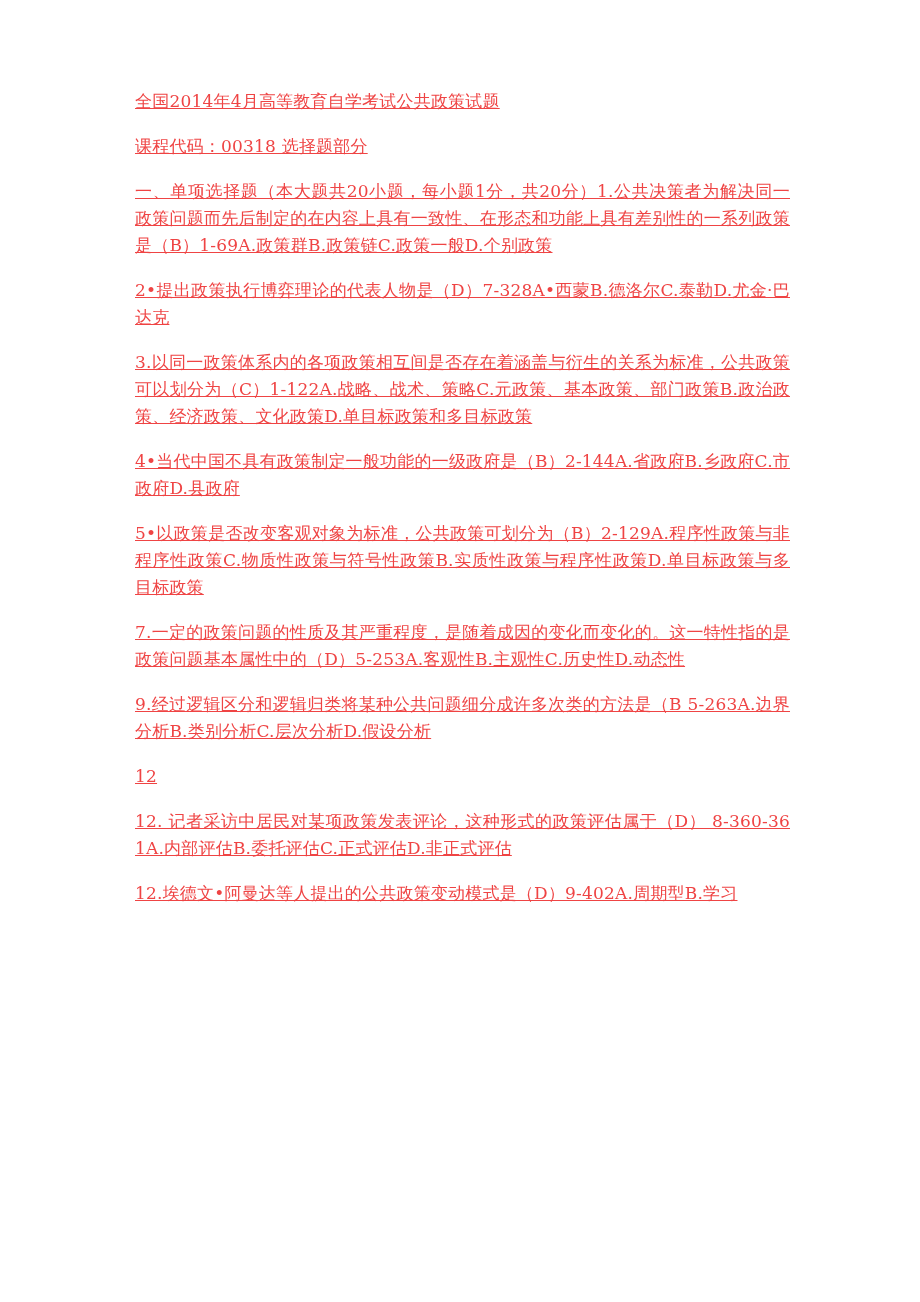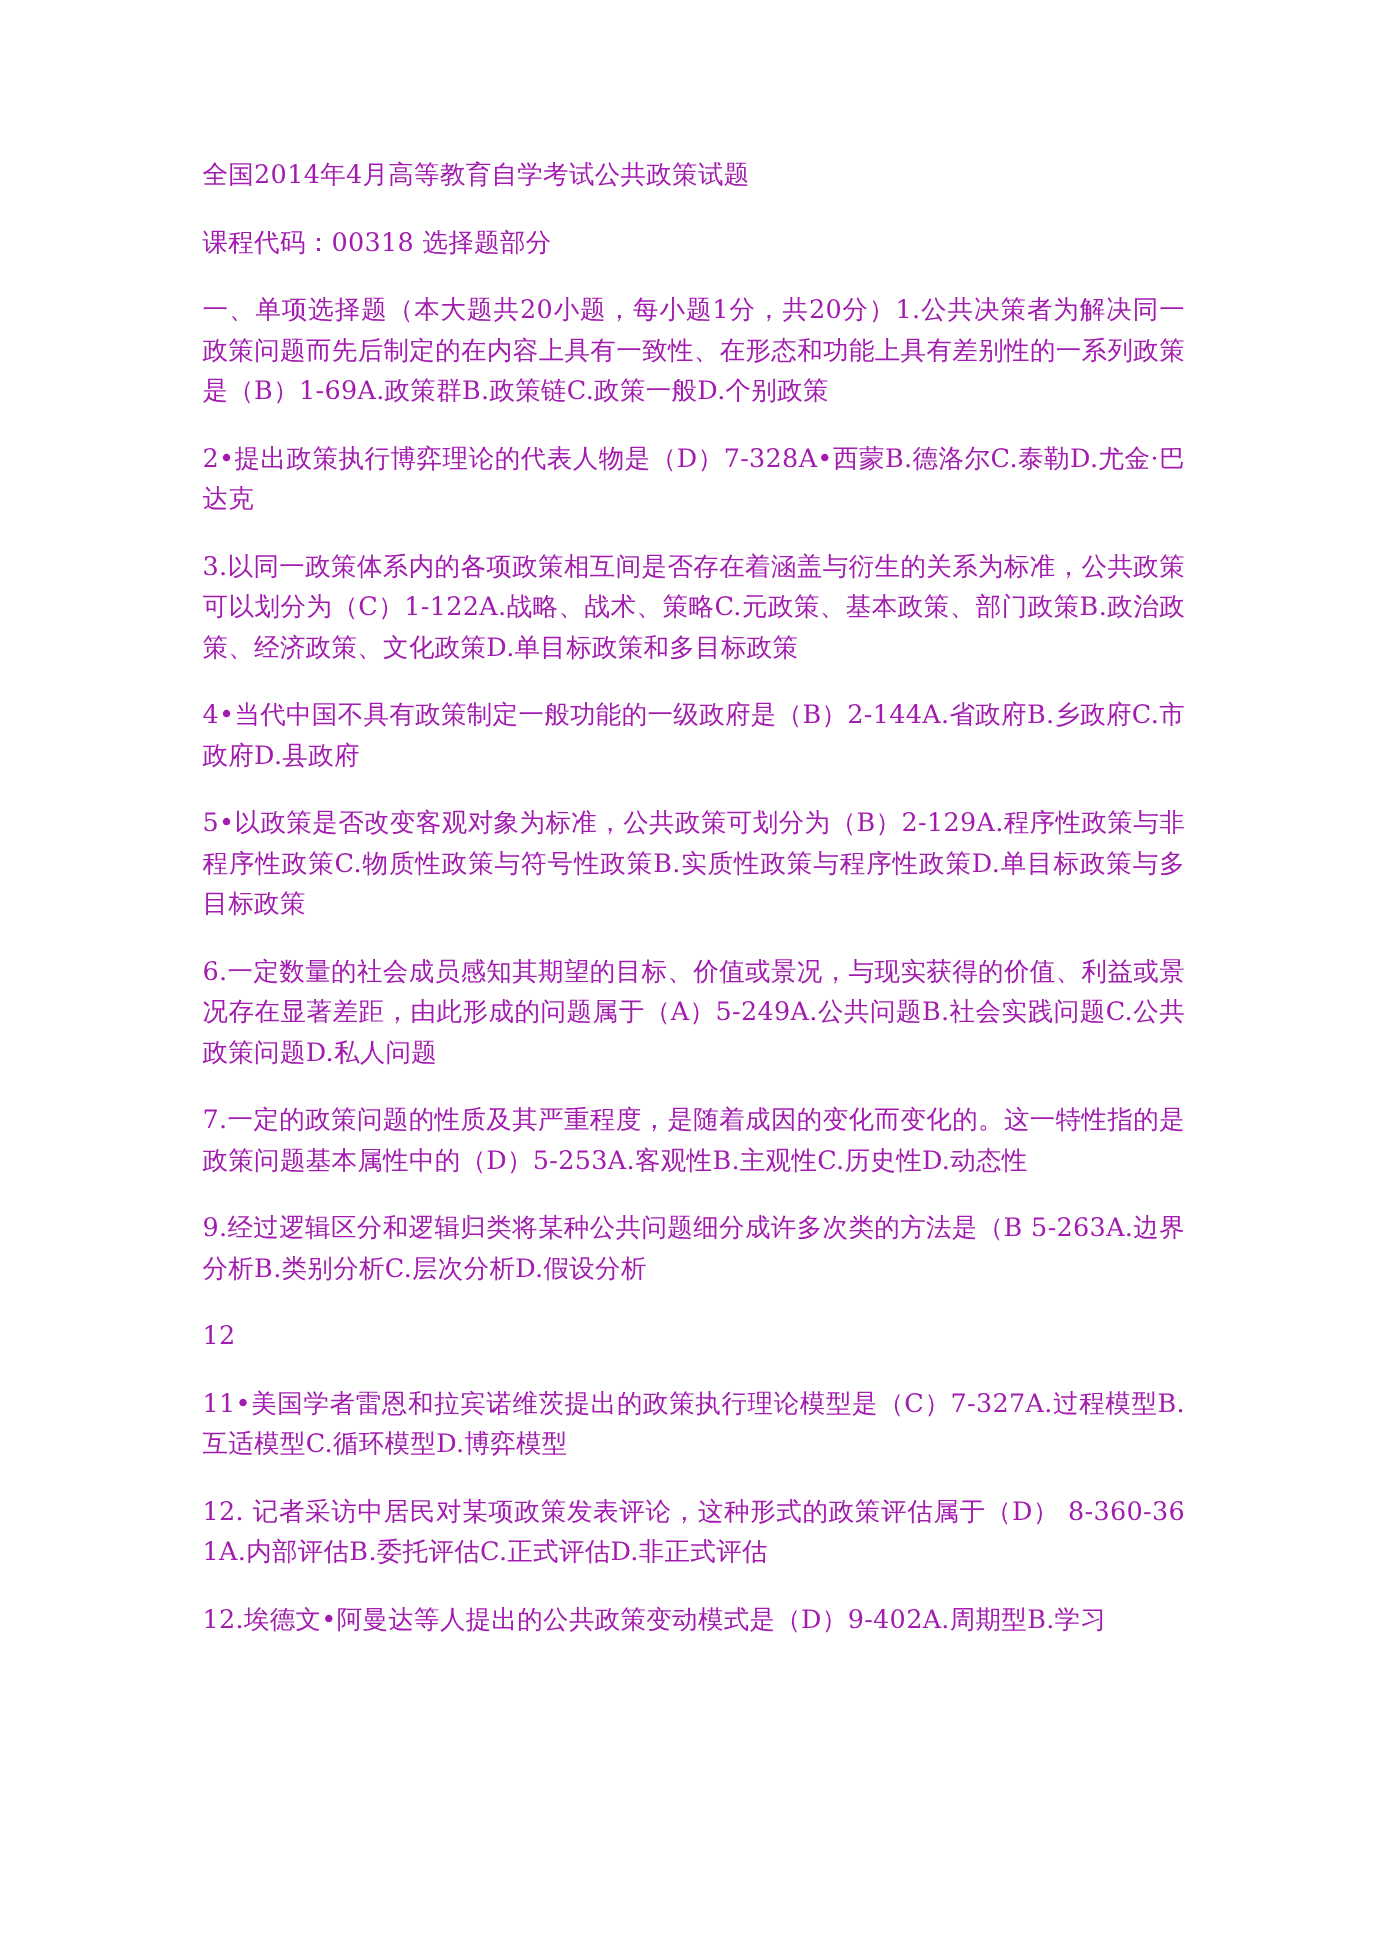--- a/index.html
+++ b/index.html
@@ -9,26 +9,27 @@
   }
   body {
     width: 920px;
     height: 1302px;
     overflow: hidden;
     position: relative;
   }
   .page {
     position: absolute;
     left: 135px;
-    top: 104px;
+    top: 88px;
     width: 655px;
-    color: #a21caf;
+    color: #ef4444;
     font-family: "DejaVu Serif", "Liberation Serif", serif;
     font-size: 17px;
     line-height: 27px;
+    text-decoration: underline;
   }
   .para {
     margin: 0 0 18px 0;
     text-align: justify;
     text-justify: inter-character;
     word-break: break-all;
     letter-spacing: 0.2px;
   }
   .para.title { margin-bottom: 18px; }
   .para.page-num { margin-bottom: 18px; }
@@ -38,22 +39,20 @@
 
 <div class="page">
   <p class="para title">全国2014年4月高等教育自学考试公共政策试题</p>
   <p class="para">课程代码：00318 选择题部分</p>
 
   <p class="para">一、单项选择题（本大题共20小题，每小题1分，共20分）1.公共决策者为解决同一政策问题而先后制定的在内容上具有一致性、在形态和功能上具有差别性的一系列政策是（B）1-69A.政策群B.政策链C.政策一般D.个别政策</p>
   <p class="para">2•提出政策执行博弈理论的代表人物是（D）7-328A•西蒙B.德洛尔C.泰勒D.尤金·巴达克</p>
   <p class="para">3.以同一政策体系内的各项政策相互间是否存在着涵盖与衍生的关系为标准，公共政策可以划分为（C）1-122A.战略、战术、策略C.元政策、基本政策、部门政策B.政治政策、经济政策、文化政策D.单目标政策和多目标政策</p>
   <p class="para">4•当代中国不具有政策制定一般功能的一级政府是（B）2-144A.省政府B.乡政府C.市政府D.县政府</p>
   <p class="para">5•以政策是否改变客观对象为标准，公共政策可划分为（B）2-129A.程序性政策与非程序性政策C.物质性政策与符号性政策B.实质性政策与程序性政策D.单目标政策与多目标政策</p>
-  <p class="para">6.一定数量的社会成员感知其期望的目标、价值或景况，与现实获得的价值、利益或景况存在显著差距，由此形成的问题属于（A）5-249A.公共问题B.社会实践问题C.公共政策问题D.私人问题</p>
   <p class="para">7.一定的政策问题的性质及其严重程度，是随着成因的变化而变化的。这一特性指的是政策问题基本属性中的（D）5-253A.客观性B.主观性C.历史性D.动态性</p>
   <p class="para">9.经过逻辑区分和逻辑归类将某种公共问题细分成许多次类的方法是（B 5-263A.边界分析B.类别分析C.层次分析D.假设分析</p>
 
   <p class="para page-num">12</p>
 
-  <p class="para">11•美国学者雷恩和拉宾诺维茨提出的政策执行理论模型是（C）7-327A.过程模型B.互适模型C.循环模型D.博弈模型</p>
   <p class="para">12. 记者采访中居民对某项政策发表评论，这种形式的政策评估属于（D） 8-360-361A.内部评估B.委托评估C.正式评估D.非正式评估</p>
   <p class="para">12.埃德文•阿曼达等人提出的公共政策变动模式是（D）9-402A.周期型B.学习</p>
 </div>
 
 </body></html>

